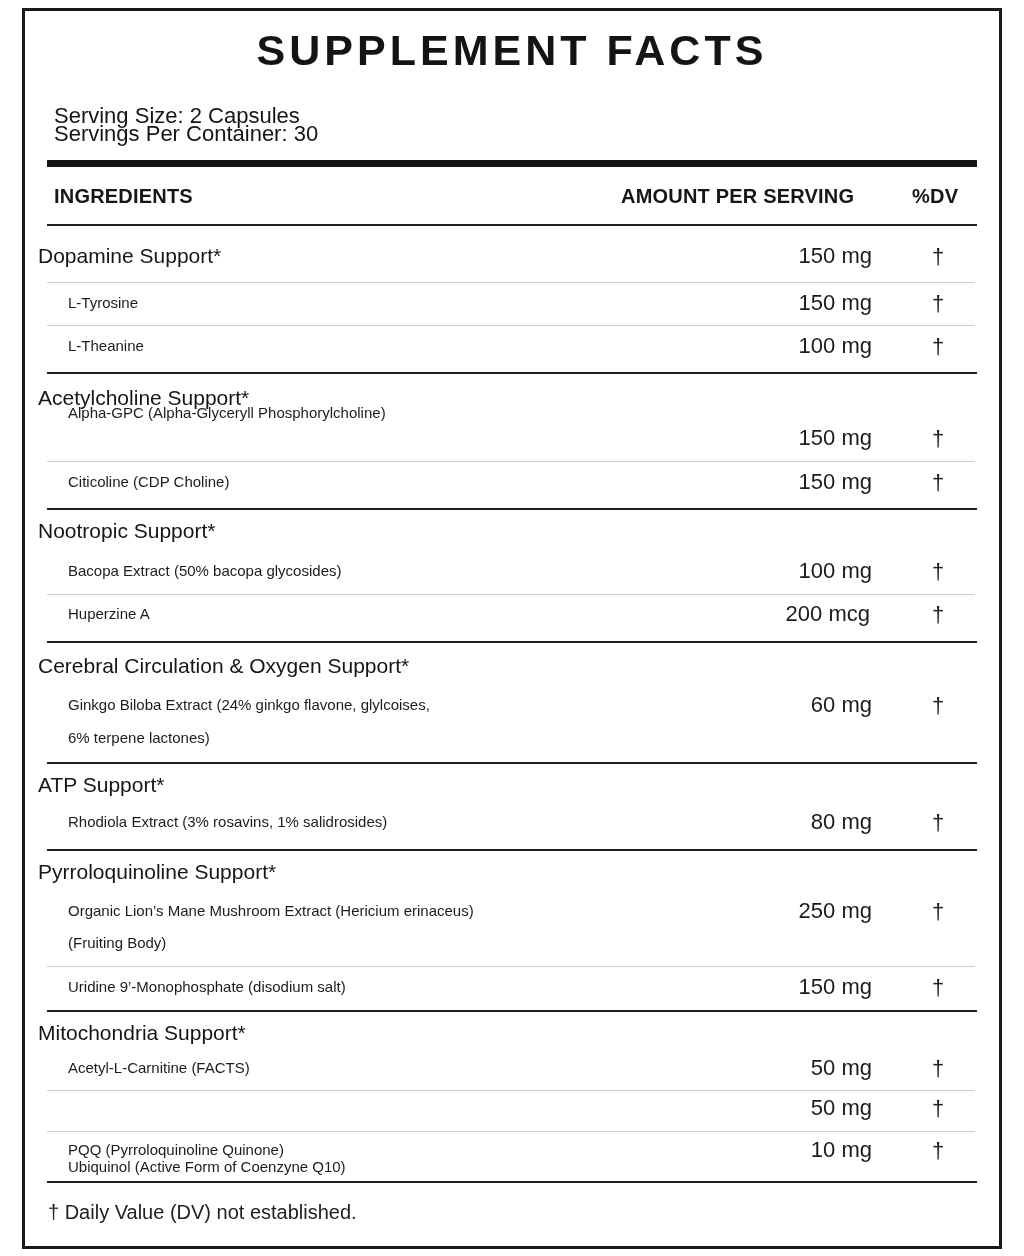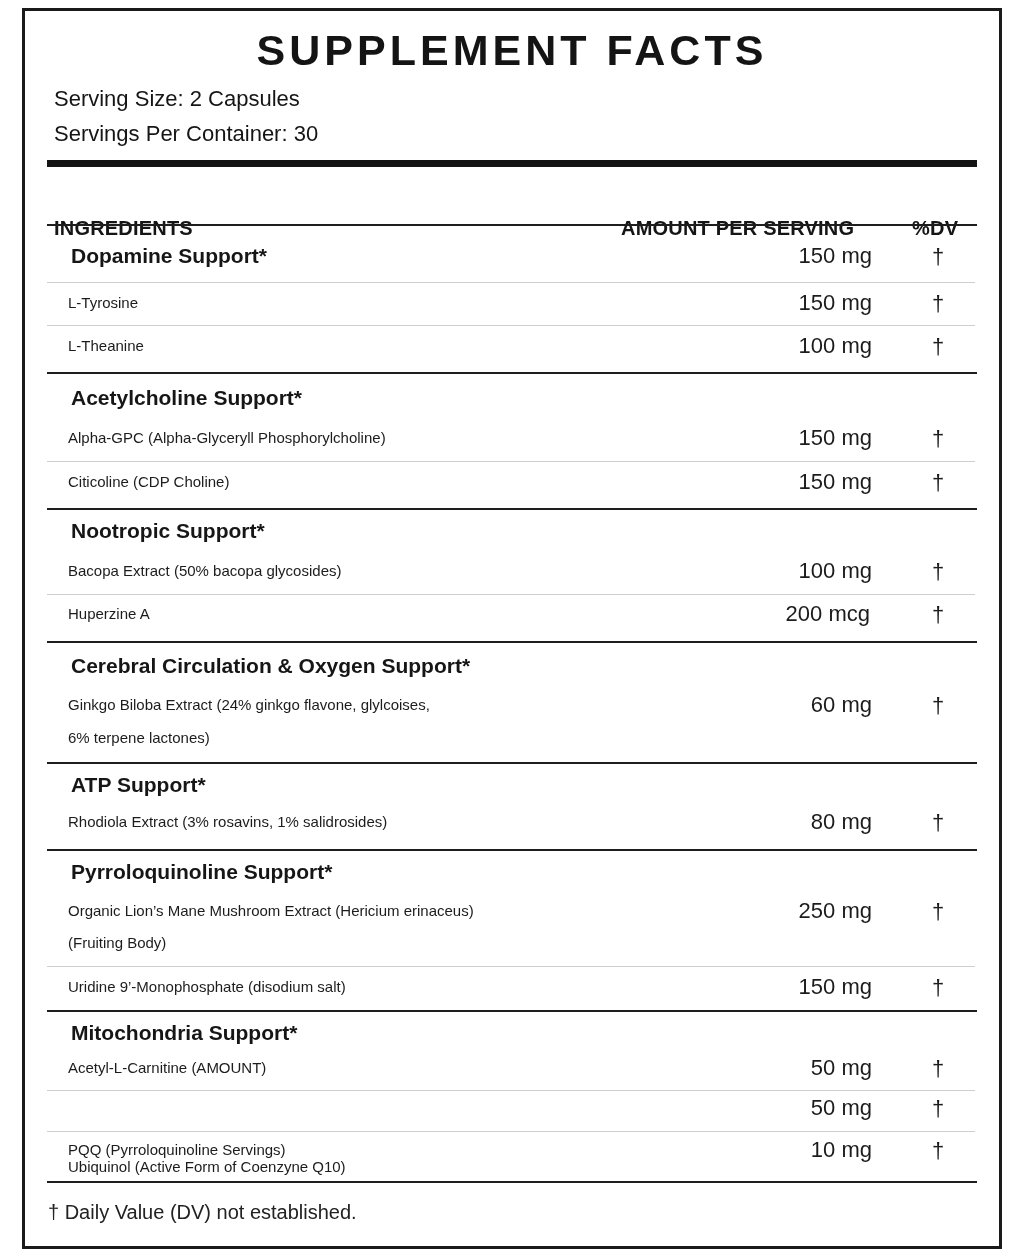--- a/index.html
+++ b/index.html
@@ -5,36 +5,36 @@
   html, body { margin:0; padding:0; background:#ffffff; }
   body { width:1024px; height:1256px; position:relative; overflow:hidden;
          font-family:"Liberation Sans", "DejaVu Sans", sans-serif; color:#151515; }
   .frame { position:absolute; left:22px; top:8px; width:974px; height:1235px;
            border:3px solid #1a1a1a; box-sizing:content-box; }
   .abs { position:absolute; white-space:nowrap; }
   .title { left:0; width:1024px; text-align:center; top:26px; font-size:43px; font-weight:700;
            letter-spacing:4px; line-height:48px; color:#141414; }
   .serving { left:54px; font-size:22px; line-height:26px; }
   .bar-thick { position:absolute; left:47px; width:930px; top:160px; height:7px; background:#141414; }
-  .hdr { font-size:20px; font-weight:700; line-height:24px; top:184px; letter-spacing:0.2px;margin-top:32px; }
+  .hdr { font-size:20px; font-weight:700; line-height:24px; top:184px; letter-spacing:0.2px; }
   .line-dark { position:absolute; left:47px; width:930px; height:2px; background:#1e1e1e; }
   .line-thin { position:absolute; left:47px; width:928px; height:1px; background:#cfcfcf; }
-  .grp { left:71px; font-size:21px; font-weight:700; line-height:26px; color:#161616; }
+  .grp { left:38px; font-size:21px; font-weight:400; line-height:26px; color:#161616; }
   .item { left:68px; font-size:15px; line-height:26px; color:#1c1c1c; }
   .amt { right:152px; font-size:22px; line-height:26px; text-align:right; color:#1c1c1c; }
   .dv { left:928px; width:20px; text-align:center; font-size:22px; line-height:26px; color:#1c1c1c; }
   .foot { left:48px; top:1199px; font-size:20px; line-height:26px; color:#222; }
 </style>
 </head>
 <body>
 
 <div class="frame"></div>
 
 <div class="abs title">SUPPLEMENT FACTS</div>
-<div class="abs serving" style="top:86px">Serving Size: 2 Capsules</div>
+<div class="abs serving" style="top:103px">Serving Size: 2 Capsules</div>
 <div class="abs serving" style="top:121px">Servings Per Container: 30</div>
 
 <div class="bar-thick"></div>
 
 <div class="abs hdr" style="left:54px">INGREDIENTS</div>
 <div class="abs hdr" style="left:621px">AMOUNT PER SERVING</div>
 <div class="abs hdr" style="left:912px">%DV</div>
 <div class="line-dark" style="top:224px"></div>
 
 <div class="abs grp" style="top:243px">Dopamine Support*</div>
@@ -44,21 +44,21 @@
 <div class="abs item" style="top:290px">L-Tyrosine</div>
 <div class="abs amt" style="top:290px">150 mg</div>
 <div class="abs dv" style="top:291px">†</div>
 <div class="line-thin" style="top:325px"></div>
 <div class="abs item" style="top:333px">L-Theanine</div>
 <div class="abs amt" style="top:333px">100 mg</div>
 <div class="abs dv" style="top:334px">†</div>
 <div class="line-dark" style="top:372px"></div>
 
 <div class="abs grp" style="top:385px">Acetylcholine Support*</div>
-<div class="abs item" style="top:425px">Alpha-GPC (Alpha-Glyceryll Phosphorylcholine)</div>
+<div class="abs item" style="top:400px">Alpha-GPC (Alpha-Glyceryll Phosphorylcholine)</div>
 <div class="abs amt" style="top:425px">150 mg</div>
 <div class="abs dv" style="top:426px">†</div>
 <div class="line-thin" style="top:461px"></div>
 <div class="abs item" style="top:469px">Citicoline (CDP Choline)</div>
 <div class="abs amt" style="top:469px">150 mg</div>
 <div class="abs dv" style="top:470px">†</div>
 <div class="line-dark" style="top:508px"></div>
 
 <div class="abs grp" style="top:518px">Nootropic Support*</div>
 <div class="abs item" style="top:558px">Bacopa Extract (50% bacopa glycosides)</div>
@@ -88,26 +88,26 @@
 <div class="abs item" style="top:930px">(Fruiting Body)</div>
 <div class="abs amt" style="top:898px">250 mg</div>
 <div class="abs dv" style="top:899px">†</div>
 <div class="line-thin" style="top:966px"></div>
 <div class="abs item" style="top:974px">Uridine 9’-Monophosphate (disodium salt)</div>
 <div class="abs amt" style="top:974px">150 mg</div>
 <div class="abs dv" style="top:975px">†</div>
 <div class="line-dark" style="top:1010px"></div>
 
 <div class="abs grp" style="top:1020px">Mitochondria Support*</div>
-<div class="abs item" style="top:1055px">Acetyl-L-Carnitine (AMOUNT)</div>
+<div class="abs item" style="top:1055px">Acetyl-L-Carnitine (FACTS)</div>
 <div class="abs amt" style="top:1055px">50 mg</div>
 <div class="abs dv" style="top:1056px">†</div>
 <div class="line-thin" style="top:1090px"></div>
 <div class="abs item" style="top:1154px">Ubiquinol (Active Form of Coenzyne Q10)</div>
 <div class="abs amt" style="top:1095px">50 mg</div>
 <div class="abs dv" style="top:1096px">†</div>
 <div class="line-thin" style="top:1131px"></div>
-<div class="abs item" style="top:1137px">PQQ (Pyrroloquinoline Servings)</div>
+<div class="abs item" style="top:1137px">PQQ (Pyrroloquinoline Quinone)</div>
 <div class="abs amt" style="top:1137px">10 mg</div>
 <div class="abs dv" style="top:1138px">†</div>
 <div class="line-dark" style="top:1181px"></div>
 
 <div class="abs foot">† Daily Value (DV) not established.</div>
 
 </body></html>

